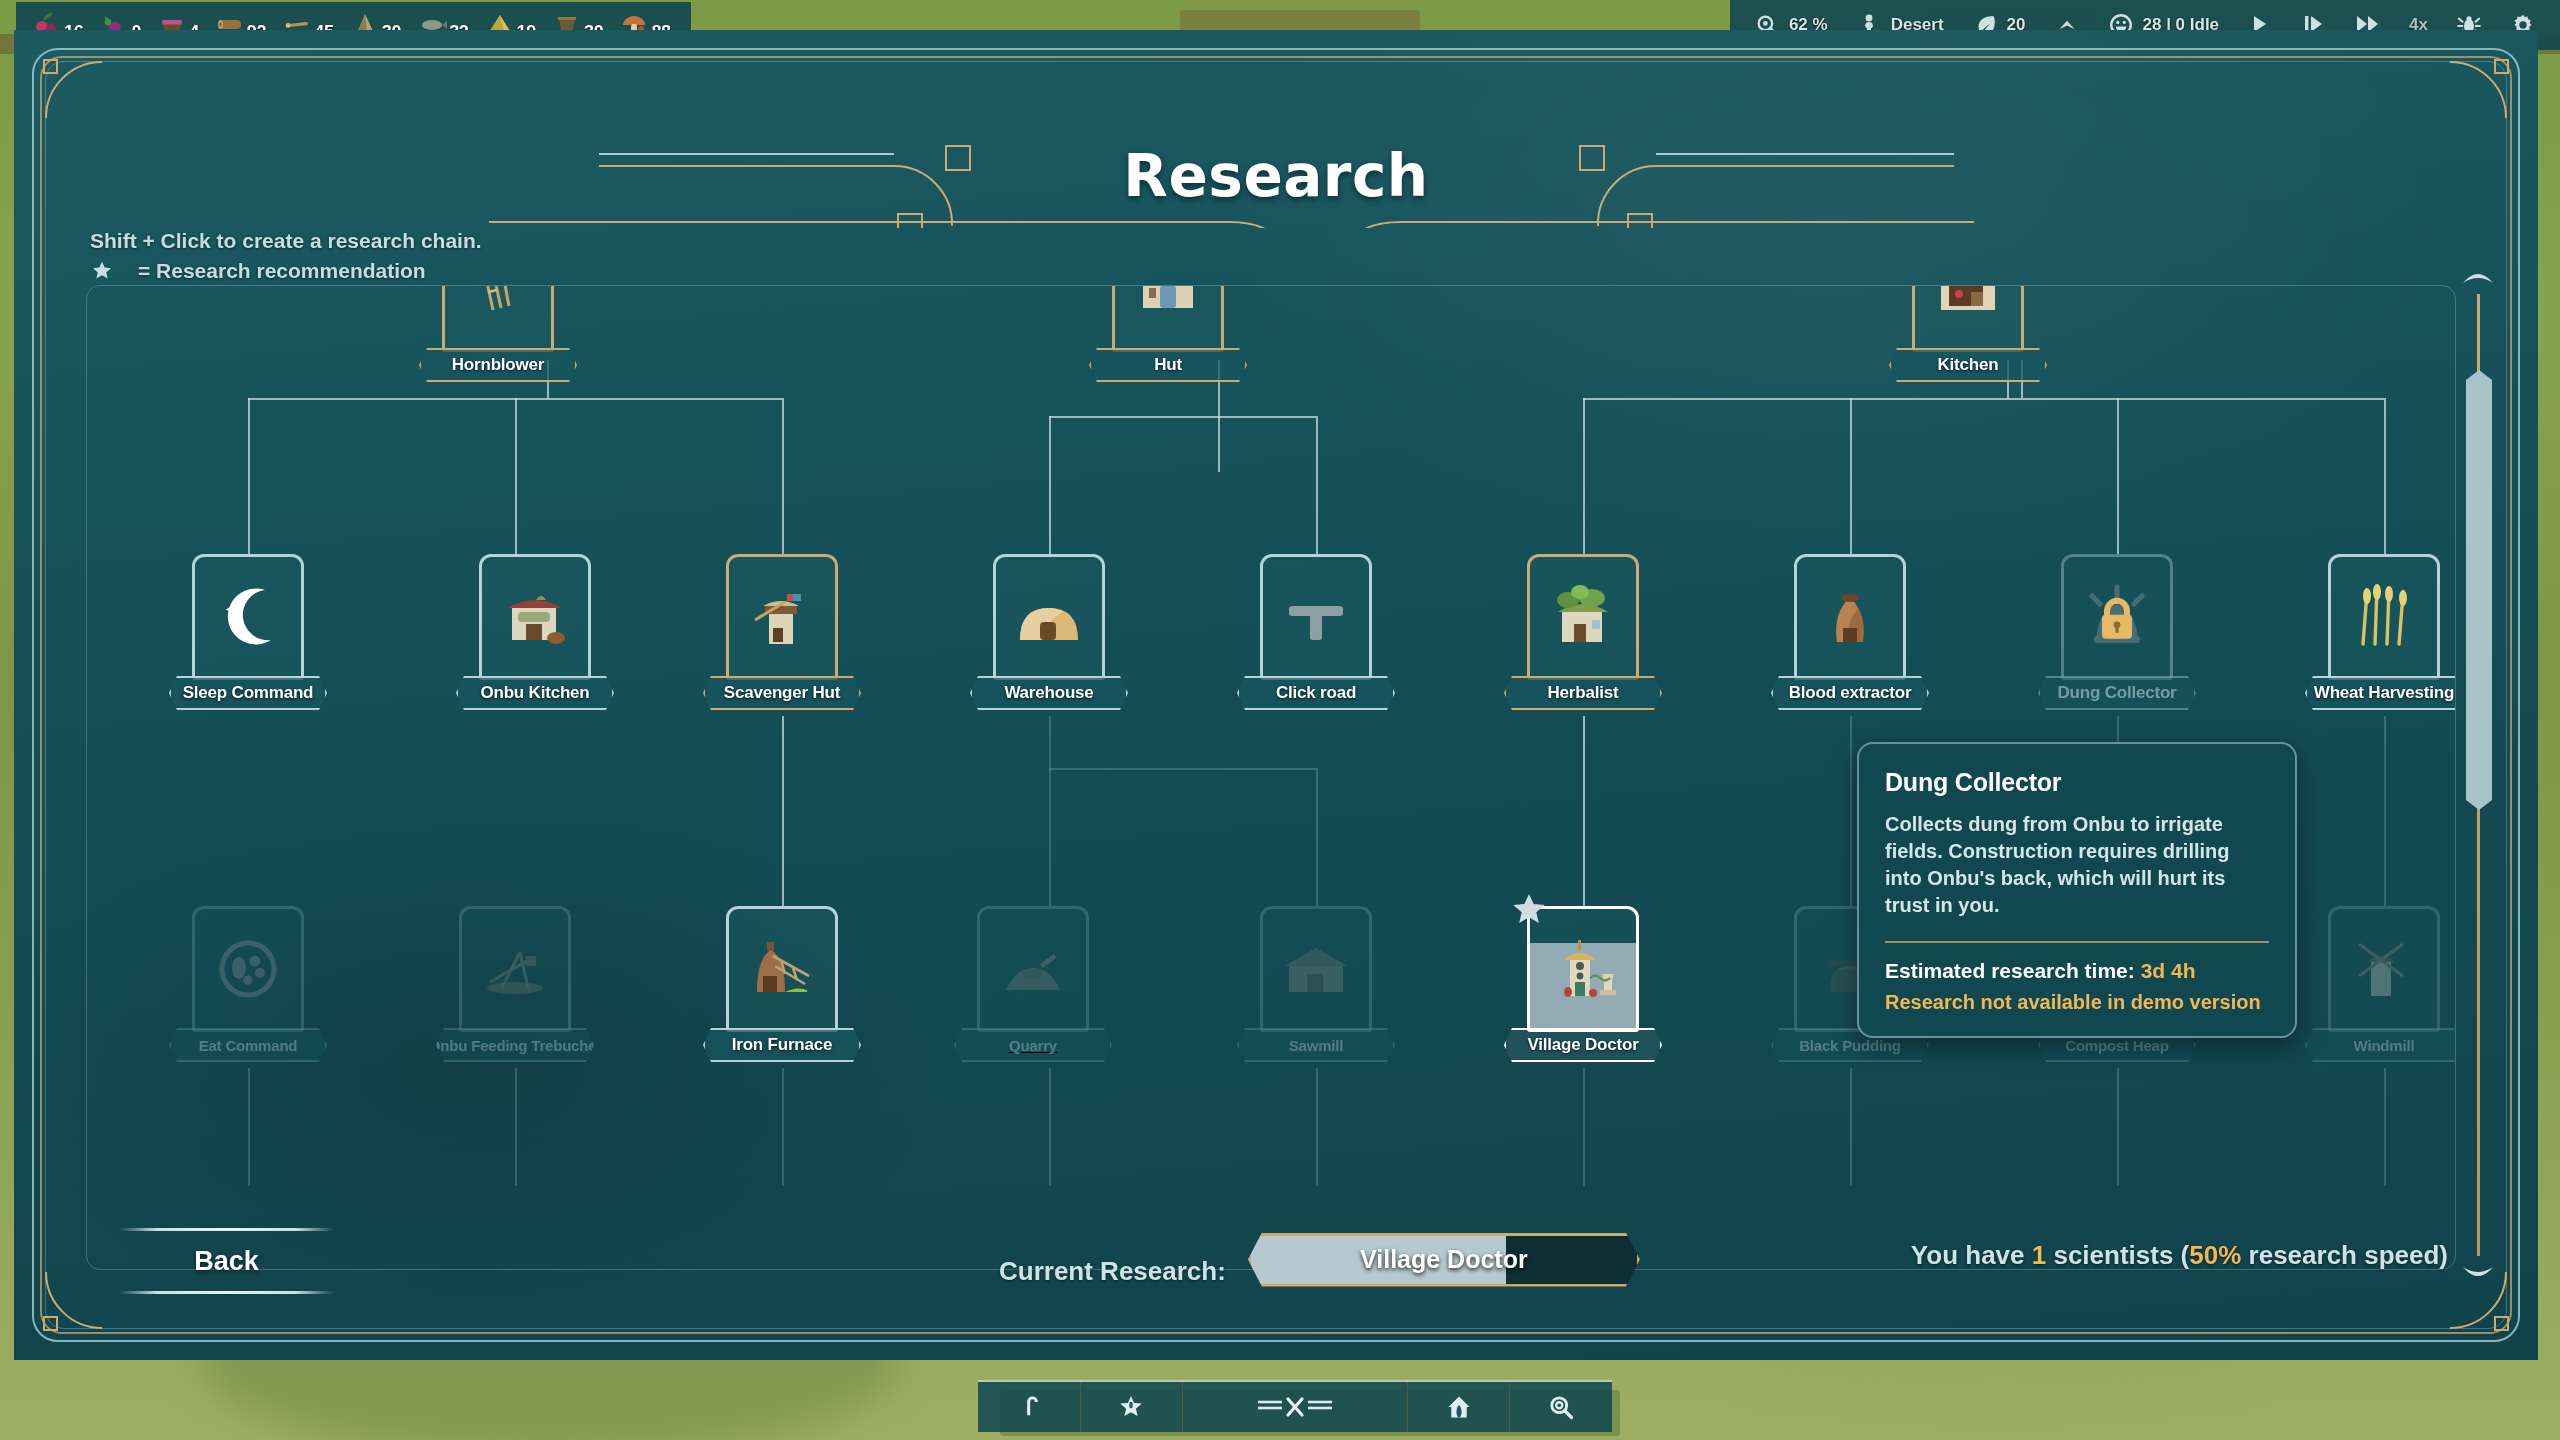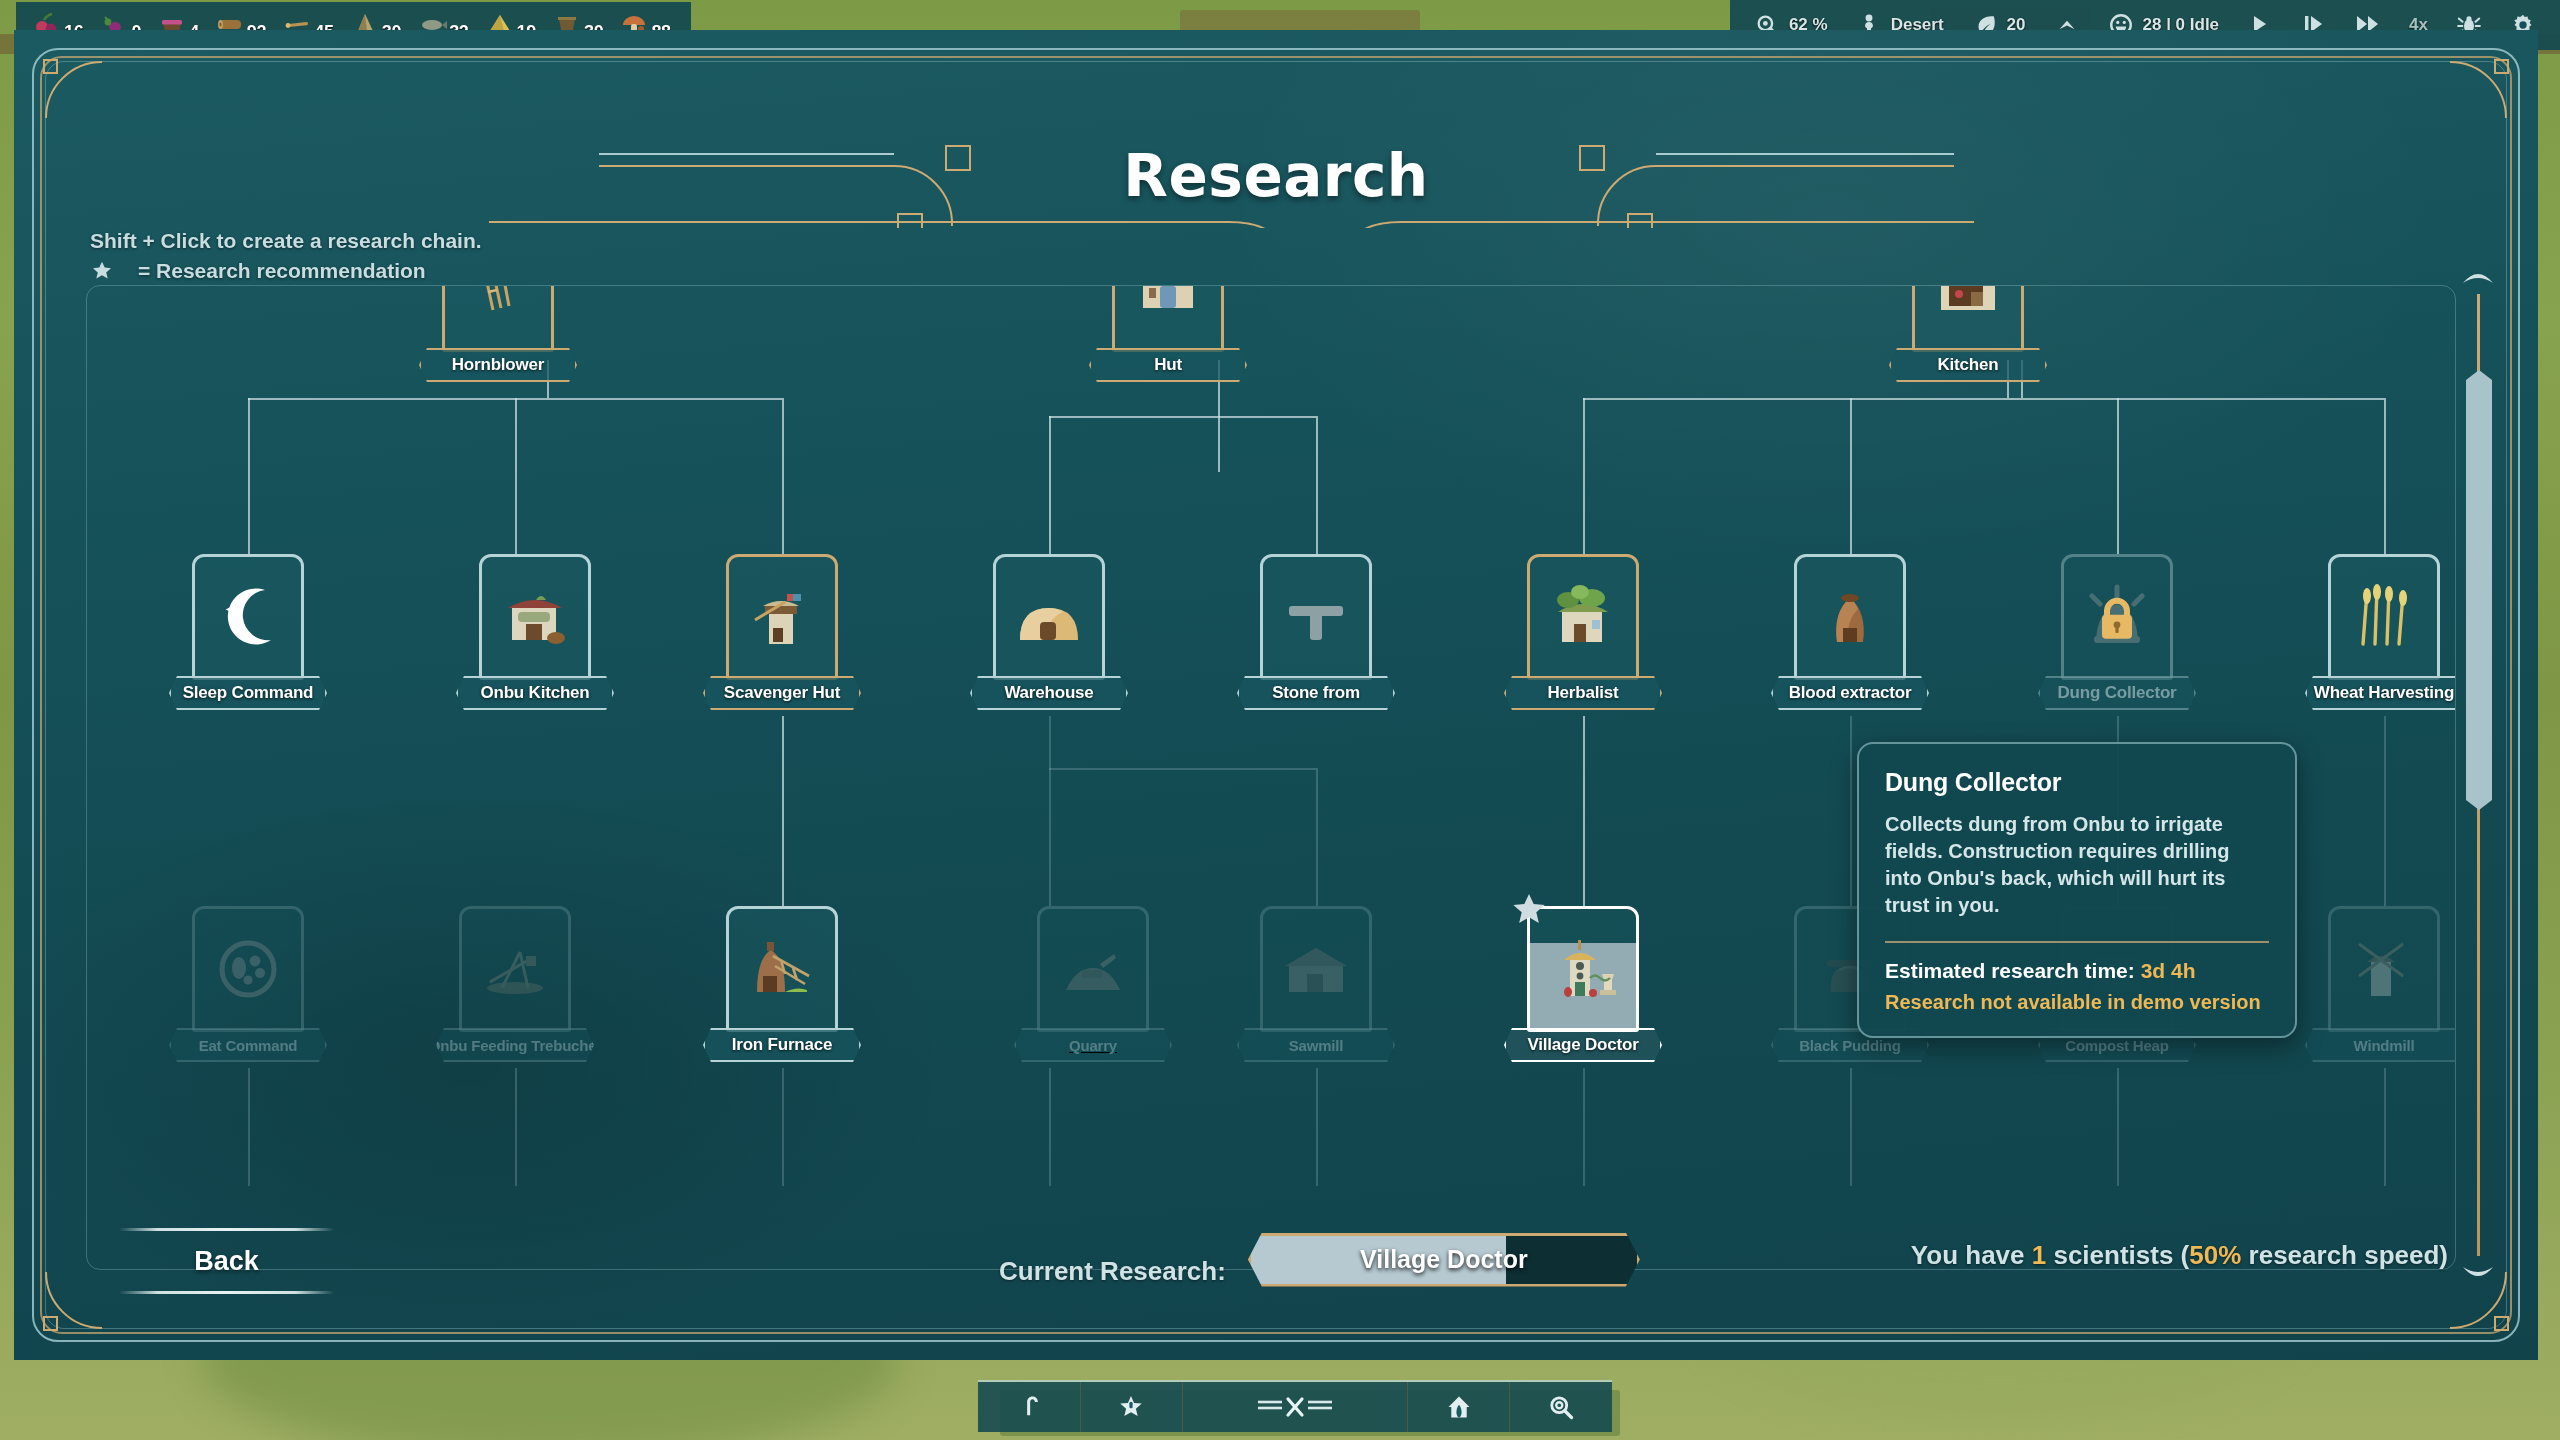--- a/index.html
+++ b/index.html
@@ -712,21 +712,21 @@
         </div>
         <div class="node " style="left: 1173px; top: 268px;">
           <div class="box">
             <div class="art"><svg width="78" height="78" viewBox="0 0 78 78">
                 <rect x="12" y="28" width="54" height="10" rx="3" fill="#8da0a4"></rect>
                 <rect x="33" y="34" width="12" height="28" rx="3" fill="#8da0a4"></rect>
               </svg></div>
           </div>
           <div class="banner-wrap">
             <div class="banner">
-              <span class="lbl">Stone from</span>
+              <span class="lbl">Click road</span>
             </div>
           </div>
         </div>
         <div class="node done" style="left: 1440px; top: 268px;">
           <div class="box">
             <div class="art"><svg width="78" height="78" viewBox="0 0 78 78">
                 <path d="M18 64 V34 h40 v30z" fill="#dfd7bd"></path>
                 <path d="M14 34 q25-16 50 0z" fill="#7f9c4e"></path>
                 <ellipse cx="24" cy="22" rx="11" ry="8" fill="#5f9140"></ellipse>
                 <ellipse cx="48" cy="20" rx="13" ry="9" fill="#6fa44a"></ellipse>
@@ -851,21 +851,21 @@
                   <line x1="50" y1="38" x2="54" y2="50"></line>
                 </g>
               </svg></div>
           </div>
           <div class="banner-wrap">
             <div class="banner">
               <span class="lbl">Iron Furnace</span>
             </div>
           </div>
         </div>
-        <div class="node dim" style="left: 950px; top: 620px; text-decoration: underline;">
+        <div class="node dim" style="left: 890px; top: 620px; text-decoration: underline;">
           <div class="box">
             <div class="art"><svg width="78" height="78" viewBox="0 0 78 78">
                 <path d="M12 60 q10-22 27-22 q17 0 27 22z" fill="#7e8a6b"></path>
                 <rect x="28" y="40" width="20" height="8" fill="#6d7a5c"></rect>
                 <path d="M46 34 l14-10 2 4 -13 10z" fill="#8a9474"></path>
               </svg></div>
           </div>
           <div class="banner-wrap">
             <div class="banner">
               <span class="lbl">Quarry</span>

